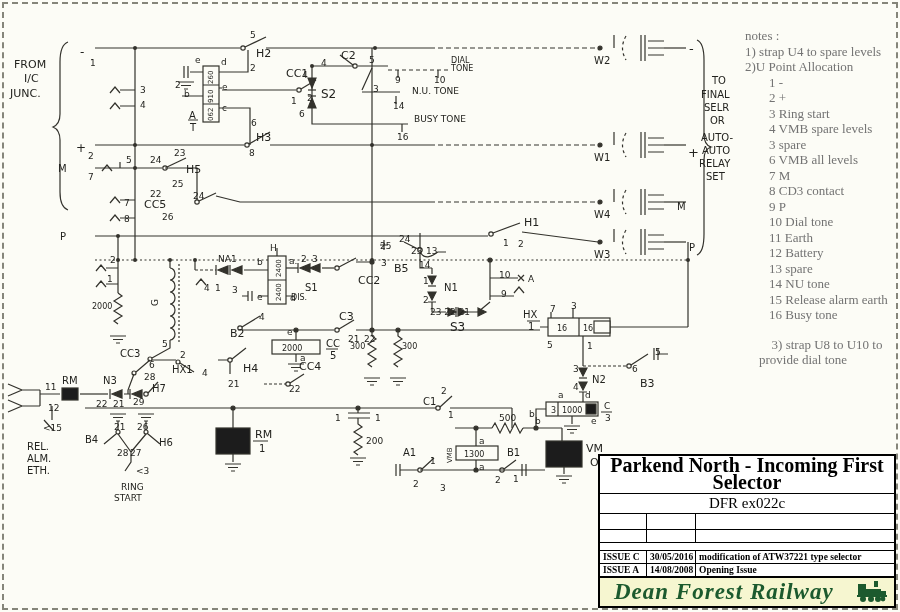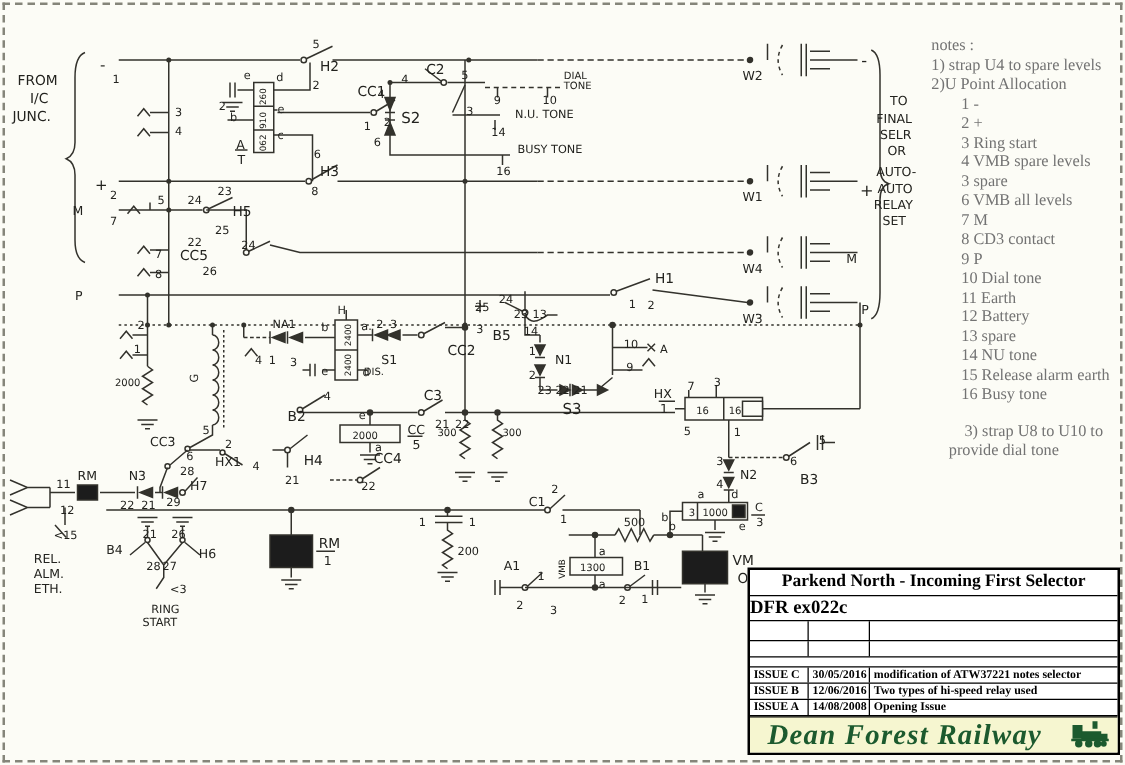--- a/index.html
+++ b/index.html
@@ -4,22 +4,22 @@
 <style>
   html,body{margin:0;padding:0;background:#e8e8e0;}
   #canvas{position:relative;width:900px;height:612px;background:#fcfcf6;overflow:hidden;font-family:"Liberation Sans",sans-serif;}
   #pageborder{position:absolute;inset:2px;border:2px dashed #85857a;pointer-events:none;}
   svg text{font-family:"DejaVu Sans",sans-serif;fill:#23231f;}
   .notes{position:absolute;left:733px;top:28px;width:164px;font-family:"Liberation Serif",serif;font-size:13px;line-height:15.5px;color:#737373;margin-left:12px;}
   .notes .pts{margin-left:24px;}
   .notes .n3{margin-top:14px;text-align:center;}
   .notes .n3b{margin-left:14px;}
   .tb{position:absolute;left:598px;top:454px;width:298px;border:2px solid #000;background:#fff;font-family:"Liberation Serif",serif;color:#000;box-sizing:border-box;}
-  .tb-title{font-weight:bold;font-size:14px;line-height:17px;text-align:center;border-bottom:1px solid #000;padding:1px 0 2px 0;}
-  .tb-doc{font-weight:bold;font-size:15px;text-align:left;border-bottom:1px solid #000;padding:1px 0;}
+  .tb-title{font-weight:bold;font-size:20px;line-height:17px;text-align:center;border-bottom:1px solid #000;padding:1px 0 2px 0;}
+  .tb-doc{font-weight:normal;font-size:15px;text-align:center;border-bottom:1px solid #000;padding:1px 0;}
   .tb-row{display:grid;grid-template-columns:47px 49px 1fr;border-bottom:1px solid #000;}
   .tb-row>div{border-right:1px solid #000;}
   .tb-row>div:last-child{border-right:none;}
   .tb-empty1{height:15px;} .tb-empty2{height:12px;}
   .tb-thin{height:7px;border-bottom:1px solid #000;}
   .tb-issue{font-weight:bold;font-size:9.5px;line-height:12px;height:12px;}
   .tb-issue>div{padding-left:3px;overflow:hidden;white-space:nowrap;}
   .tb-banner{height:28px;background:#f6f6d0;display:flex;align-items:center;border-top:1px solid #000;}
   .tb-banner .co{flex:1;padding-left:14px;font-weight:bold;font-style:italic;font-size:23px;color:#1c5a2e;letter-spacing:1px;}
   .train{margin-right:6px;}
@@ -520,26 +520,21 @@
       </div>
     <div class="tb-row tb-empty2">
         <div></div>
         <div></div>
         <div></div>
       </div>
     <div class="tb-thin"></div>
     <div class="tb-row tb-issue">
       <div>ISSUE C</div>
       <div>30/05/2016</div>
-      <div>modification of ATW37221 notes selector</div>
-    </div>
-    <div class="tb-row tb-issue">
-      <div>ISSUE B</div>
-      <div>12/06/2016</div>
-      <div>Two types of hi-speed relay used</div>
+      <div>modification of ATW37221 type selector</div>
     </div>
     <div class="tb-row tb-issue">
       <div>ISSUE A</div>
       <div>14/08/2008</div>
       <div>Opening Issue</div>
     </div>
     <div class="tb-banner">
       <span class="co">Dean Forest Railway</span>
       <svg class="train" width="32" height="24" viewBox="0 0 32 24">
         <g fill="#1c5a2e">

